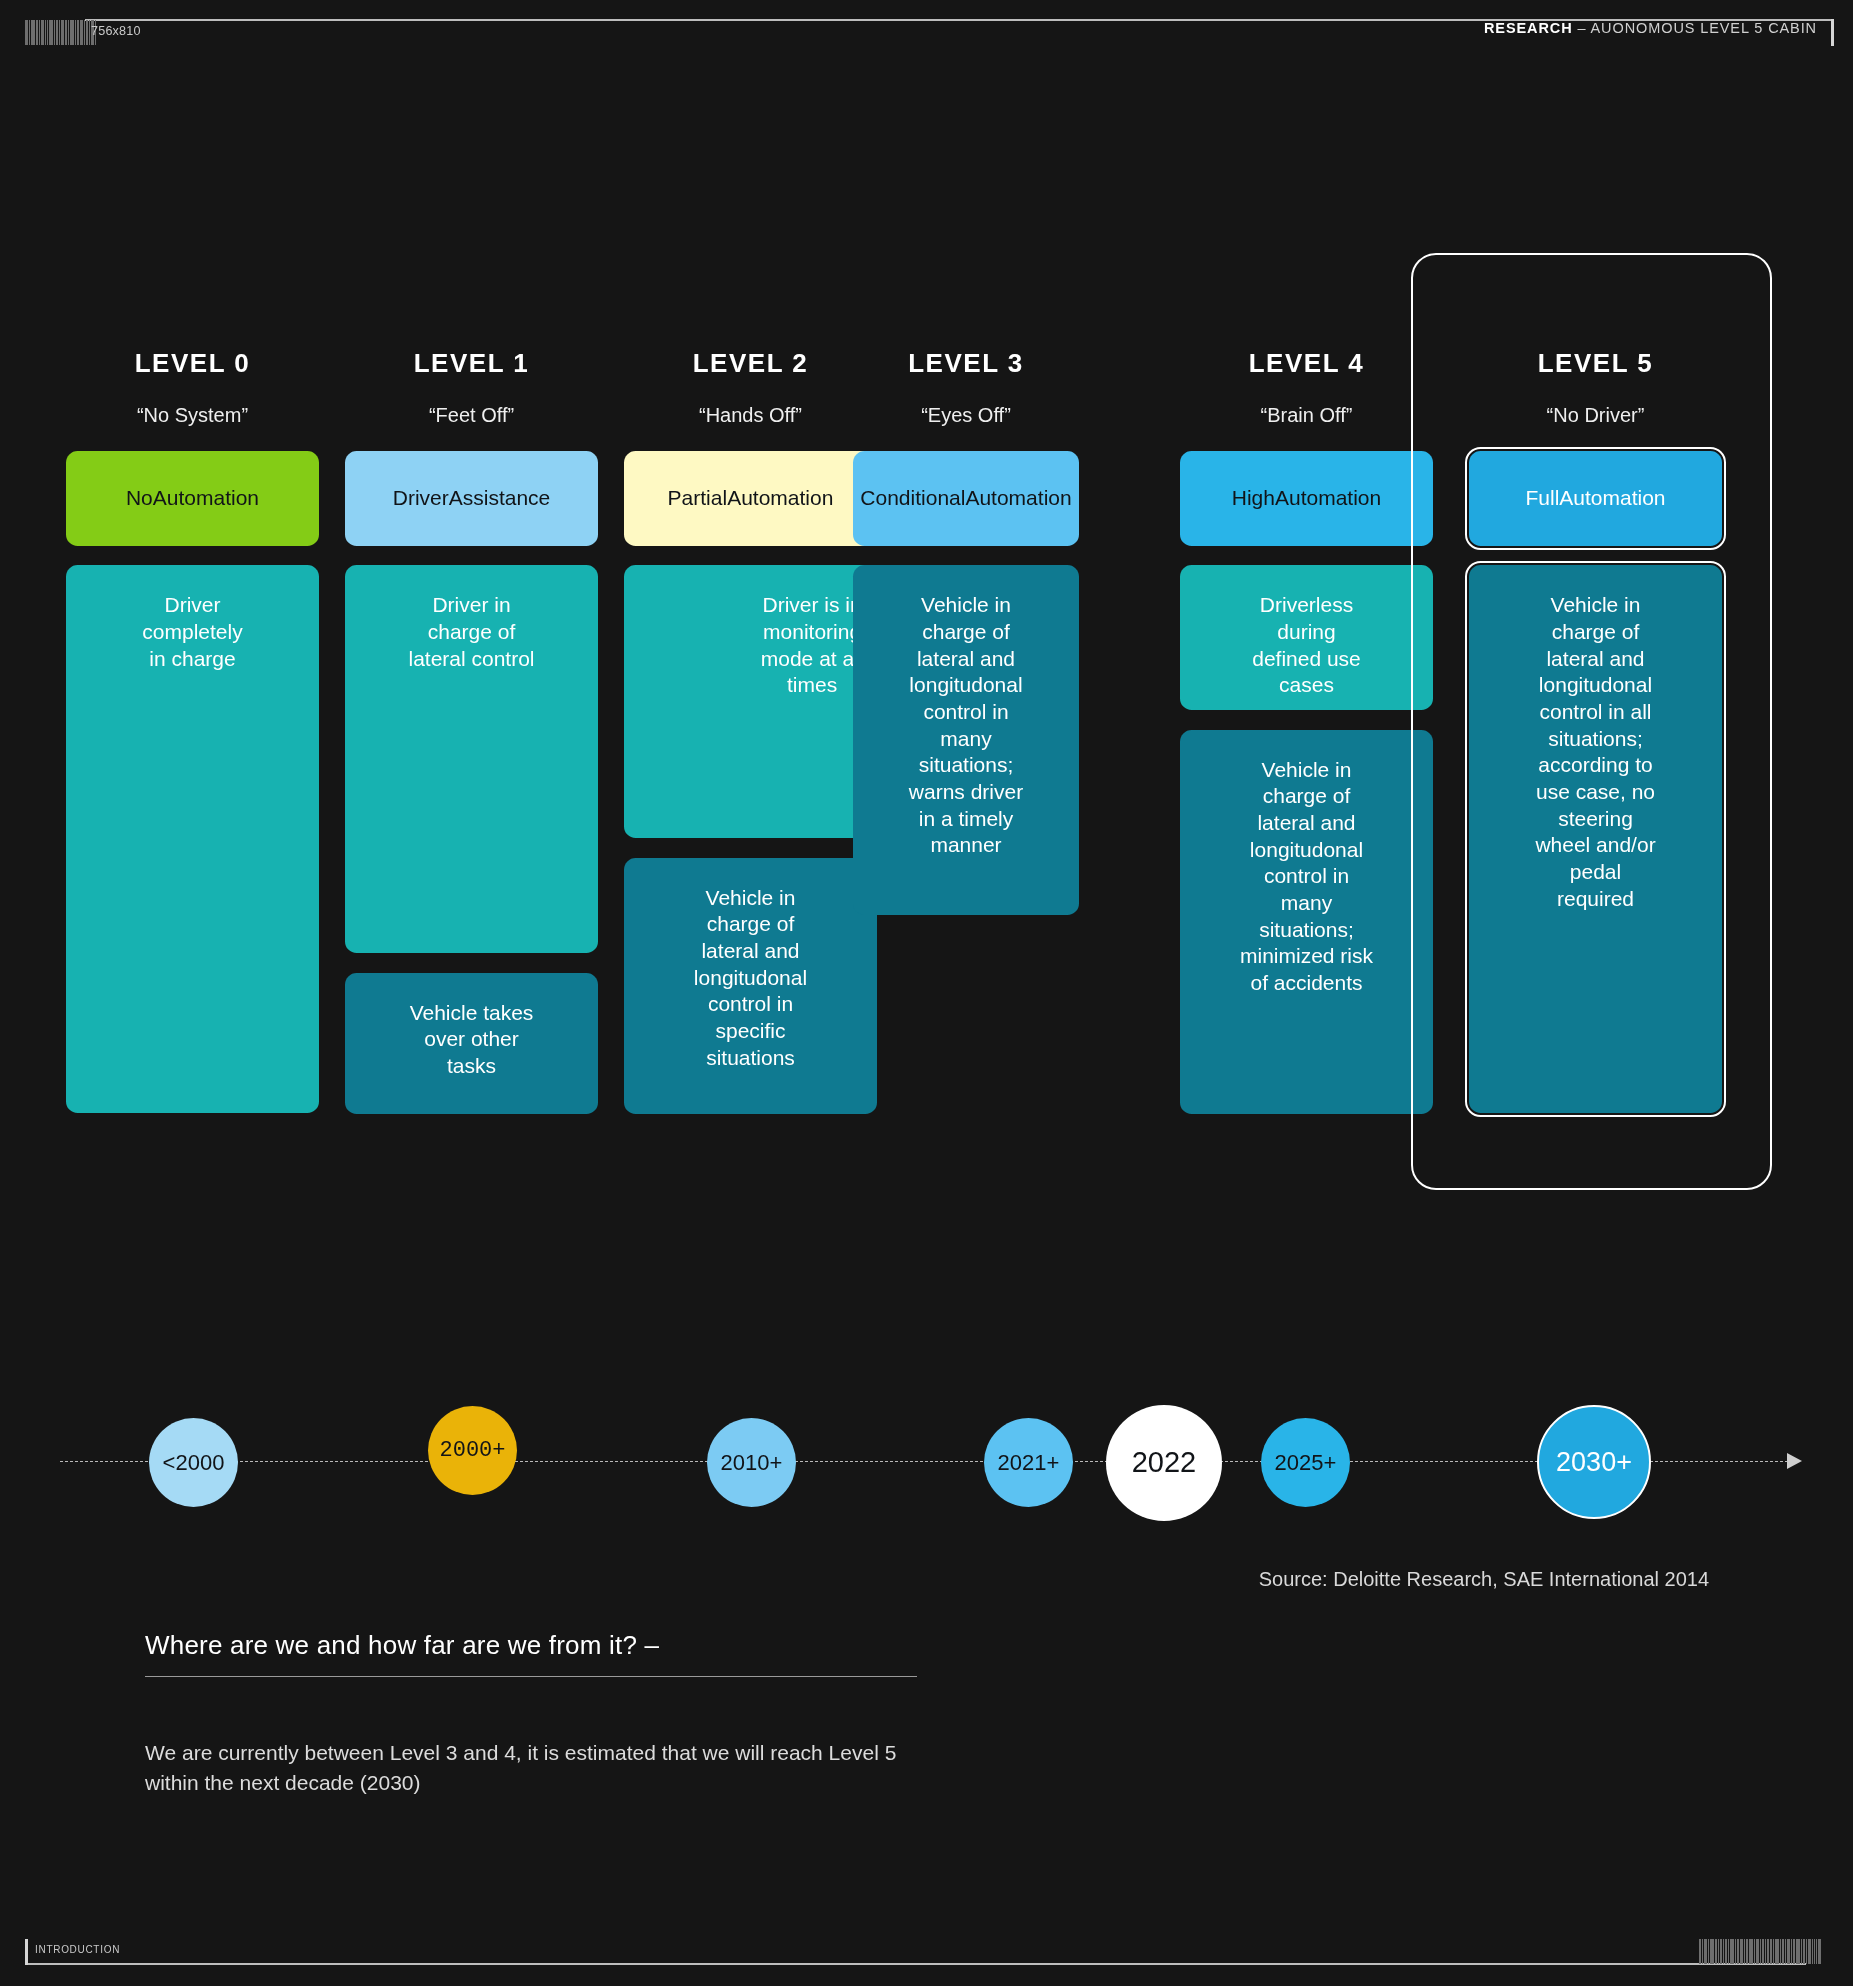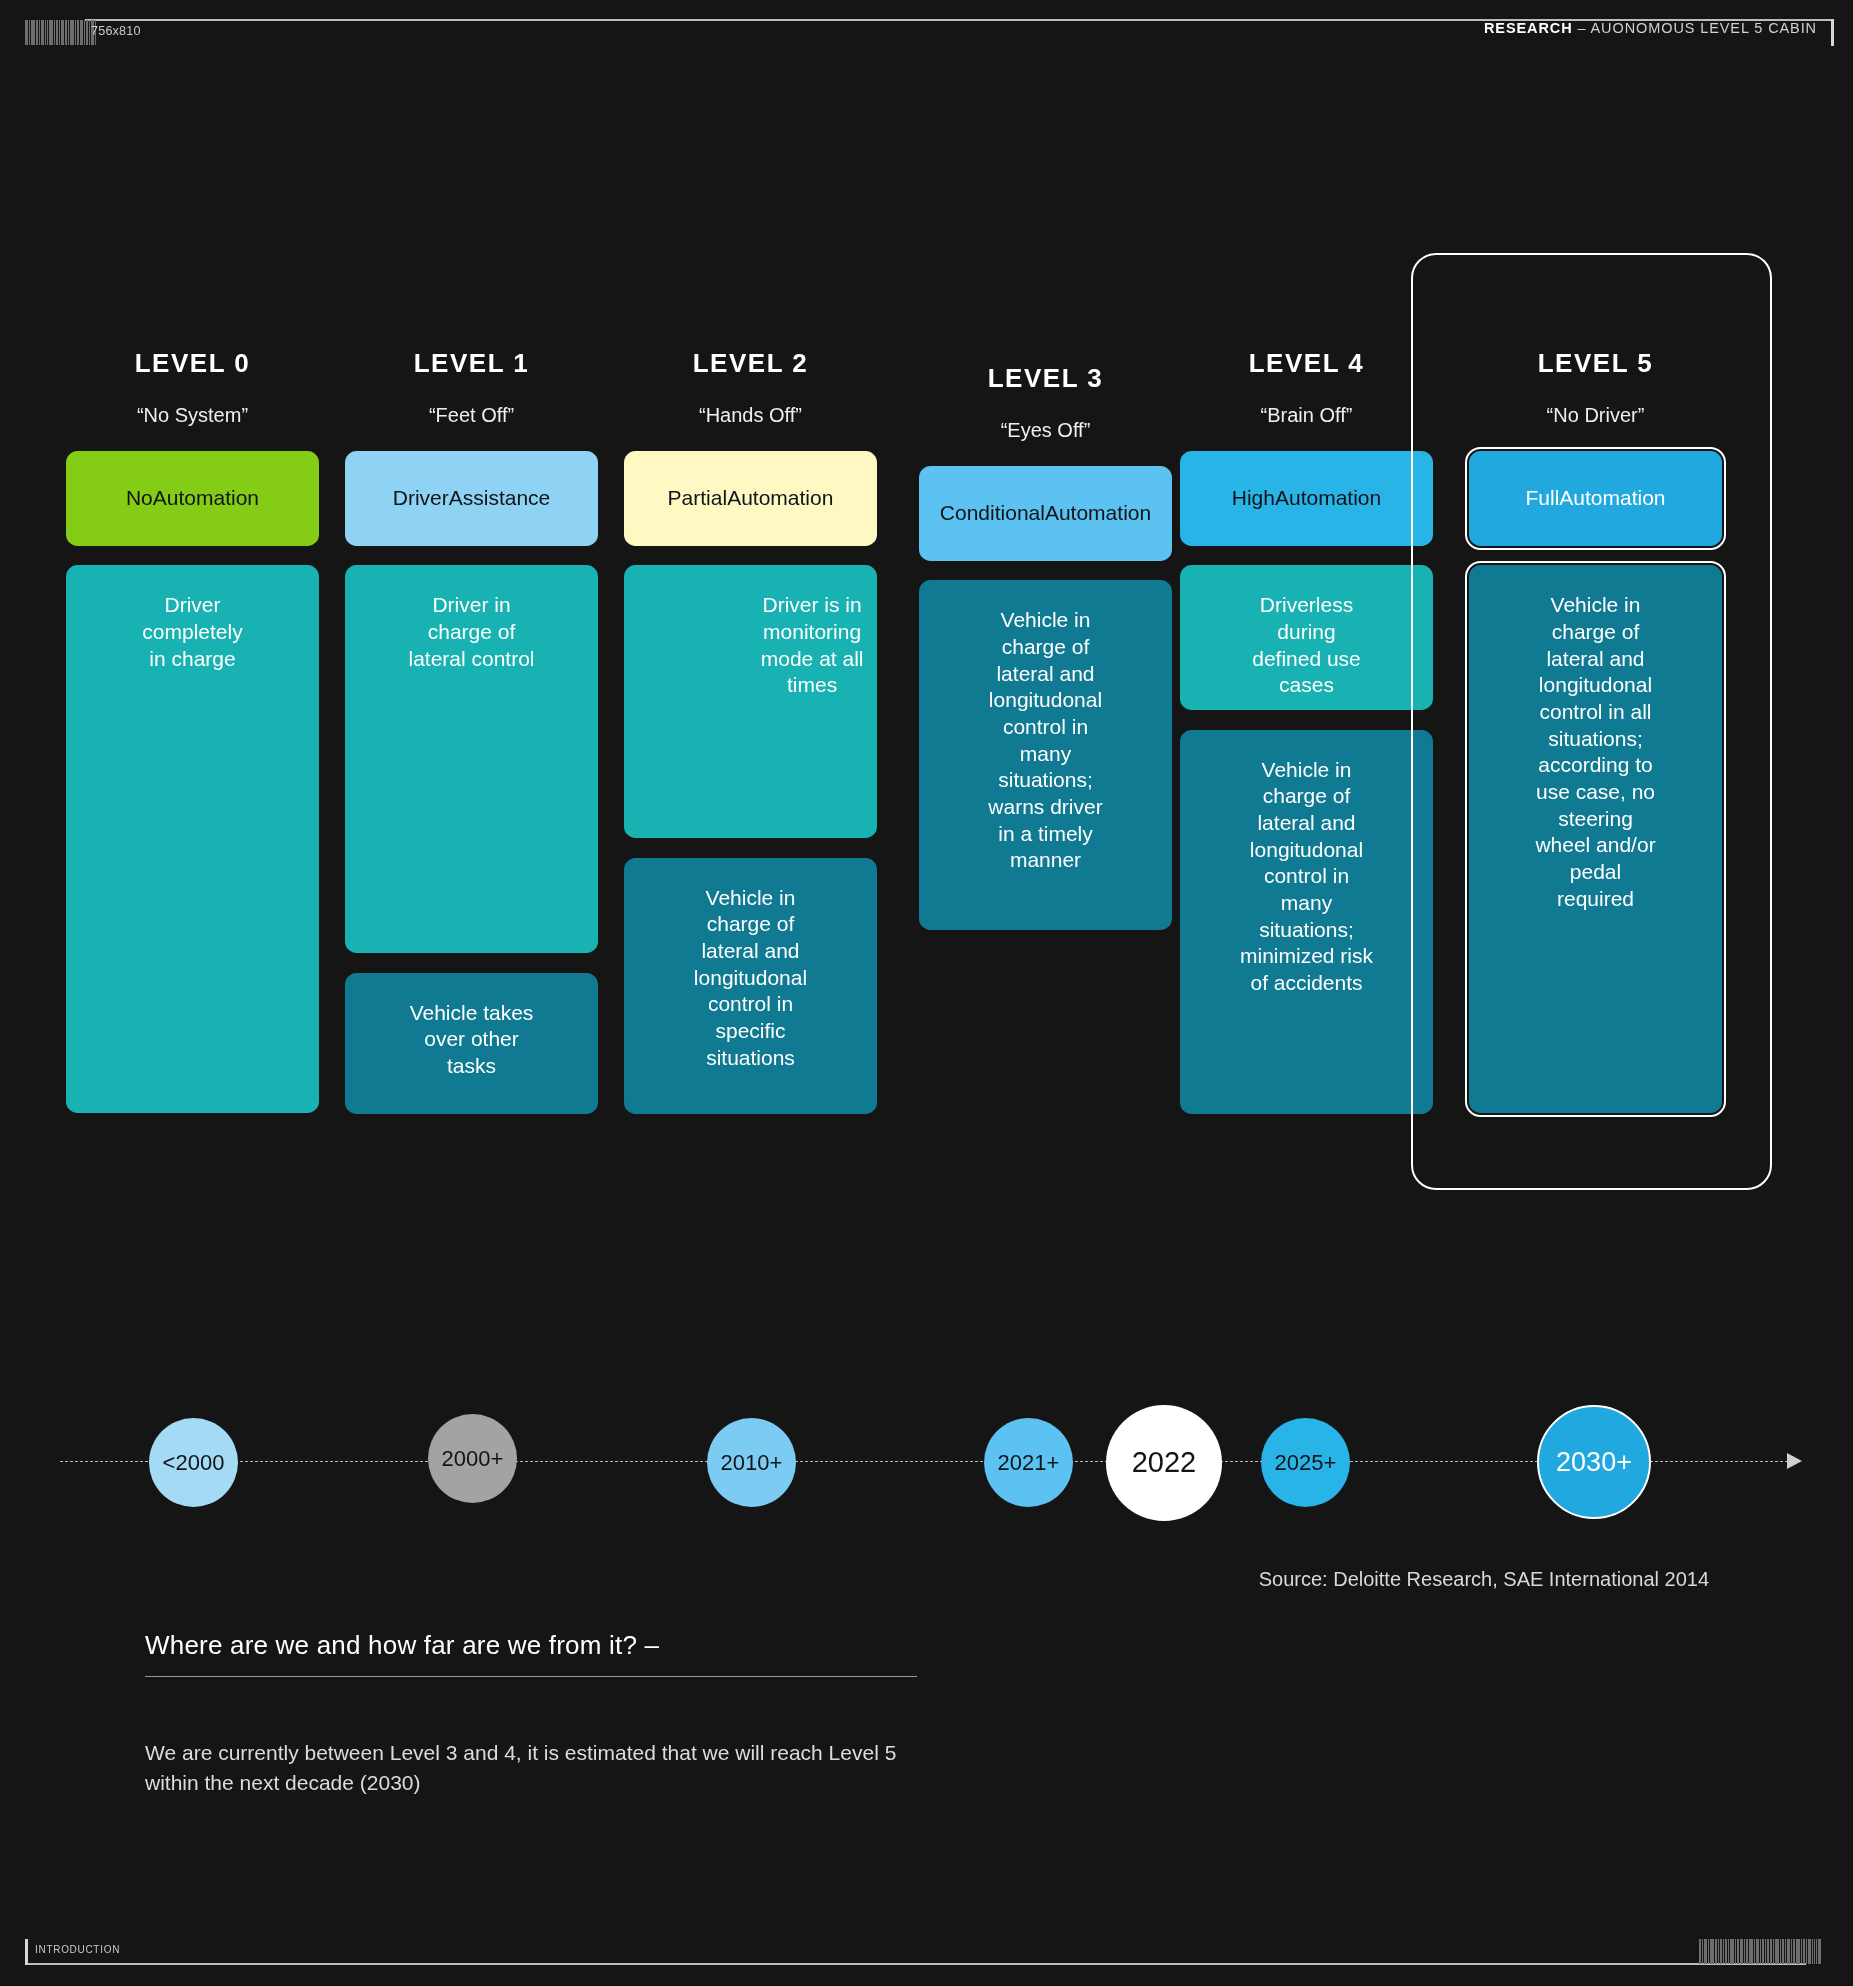--- a/index.html
+++ b/index.html
@@ -310,21 +310,21 @@
             <div>Vehicle in</div>
             <div>charge of</div>
             <div>lateral and</div>
             <div>longitudonal</div>
             <div>control in</div>
             <div>specific</div>
             <div>situations</div>
           </div>
         </div>
       </div>
-      <div class="col" style="left: 919px; width: 253px; margin-top: 15px;">
+      <div class="col" style="left: 853px; width: 226px;">
         <div class="col-head">LEVEL 3</div>
         <div class="col-sub">“Eyes Off”</div>
         <div class="chip" style="background: rgb(92, 194, 242);">
           <div>Conditional</div>
           <div>Automation</div>
         </div>
         <div class="card deep" style="height: 350px;">
           <div>
             <div>Vehicle in</div>
             <div>charge of</div>
@@ -392,21 +392,21 @@
           </div>
         </div>
       </div>
       <div class="l5frame" style="left: 1411px; top: -95px; width: 361px; height: 937px;"></div>
     </div>
 
   <div class="timeline" id="timeline">
     <div class="tl-line"></div>
     <div class="tl-arrow"></div>
   <div class="tl-dot" style="width: 89px; height: 89px; left: 149px; top: 28px; background: rgb(165, 218, 245);">&lt;2000</div>
-      <div class="tl-dot" style="width: 89px; height: 89px; left: 428px; top: 24px; background: #a3a3a3;">2000+</div>
+      <div class="tl-dot" style="width: 89px; height: 89px; left: 428px; top: 16px; background: #eab308; font-family: Liberation Mono, monospace;">2000+</div>
       <div class="tl-dot" style="width: 89px; height: 89px; left: 707px; top: 28px; background: rgb(124, 203, 243);">2010+</div>
       <div class="tl-dot" style="width: 89px; height: 89px; left: 984px; top: 28px; background: rgb(92, 194, 242);">2021+</div>
       <div class="tl-dot" style="width: 116px; height: 116px; left: 1106px; top: 14.5px; background: rgb(255, 255, 255); font-size: 29px;">2022</div>
       <div class="tl-dot" style="width: 89px; height: 89px; left: 1261px; top: 28px; background: rgb(41, 180, 232);">2025+</div>
       <div class="tl-dot" style="width: 114px; height: 114px; left: 1537px; top: 15.4px; background: rgb(33, 168, 223); border: 2.9px solid rgb(255, 255, 255); font-size: 27px; color: rgb(255, 255, 255);">2030+</div>
     </div>
 
   <div class="q-block">
     <div class="q-title">Where are we and how far are we from it? –</div>
     <div class="q-rule"></div>

